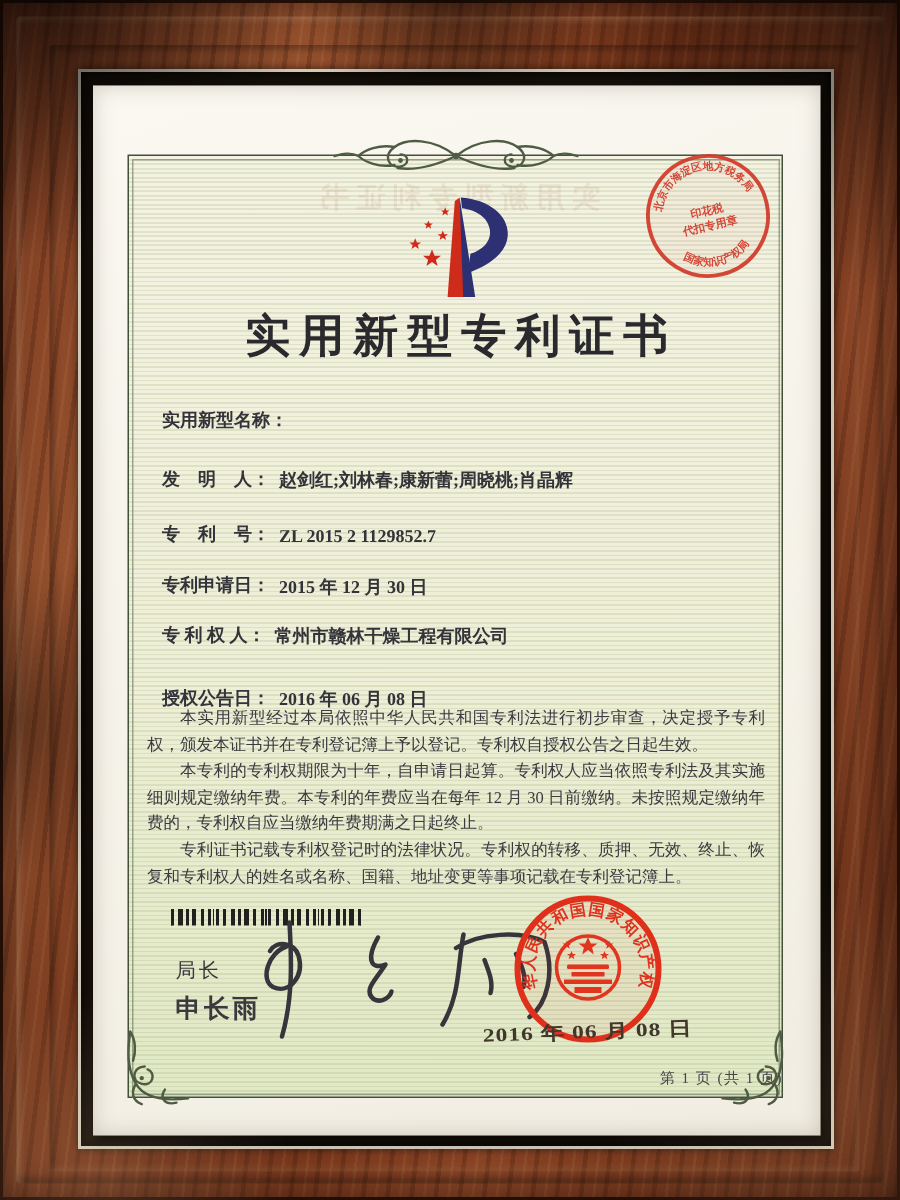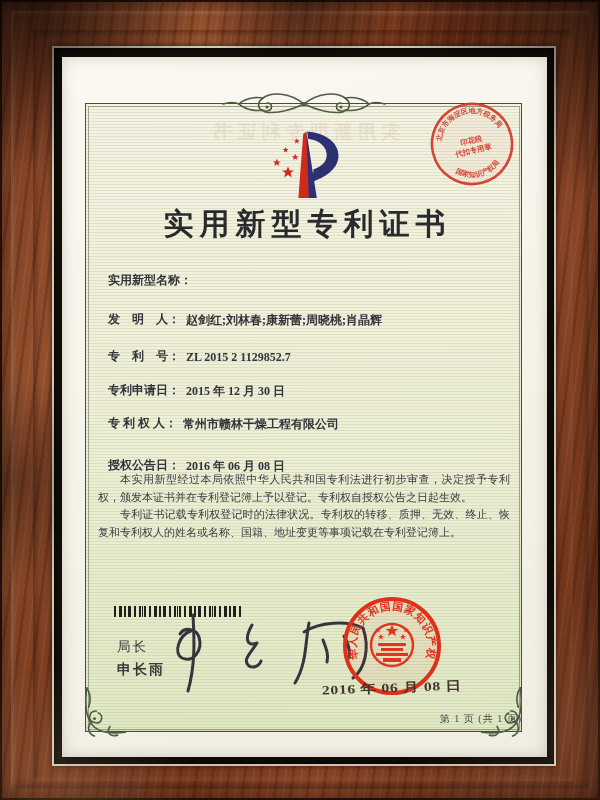--- a/index.html
+++ b/index.html
@@ -67,21 +67,21 @@
     color:#3a3a40;text-align:justify;font-weight:500;}
   .paras p{margin:0;text-indent:2em;}
 
   .barcode{position:absolute;left:52px;top:549px;width:129px;height:11px;
     background:
       repeating-linear-gradient(90deg,#22201e 0 2px, rgba(0,0,0,0) 2px 5px),
       repeating-linear-gradient(90deg,#22201e 0 1px, rgba(0,0,0,0) 1px 7px);}
 
   .director-label{position:absolute;left:55px;top:581px;font-size:13.5px;font-weight:400;
     color:#3a3a3e;letter-spacing:2px;font-family:"Liberation Sans","DejaVu Sans",sans-serif;}
-  .director-name{position:absolute;left:55px;top:604px;font-size:14px;font-weight:600;
+  .director-name{position:absolute;left:55px;top:604px;font-size:17px;font-weight:600;
     color:#3a3a3e;letter-spacing:2px;font-family:"Liberation Sans","DejaVu Sans",sans-serif;}
   .signature{position:absolute;left:95px;top:548px;width:250px;height:95px;}
 
   .seal{position:absolute;left:255px;top:514px;width:150px;height:150px;}
   .stamp{position:absolute;left:365px;top:42px;width:90px;height:90px;
     transform:rotate(-13deg);opacity:.93;}
 
   .page-num{position:absolute;left:23px;right:25px;top:655px;text-align:right;
     font-size:10px;color:#46464a;letter-spacing:1px;}
 
@@ -177,20 +177,21 @@
   </div>
   <div class="field" style="top:358px">
     <span class="lab">专 利 权 人：</span><span class="vals"><div>常州市赣林干燥工程有限公司</div></span>
   </div>
   <div class="field" style="top:400px">
     <span class="lab">授权公告日：</span><span class="vals"><div>2016 年 06 月 08 日</div></span>
   </div>
 
   <div class="paras">
     <p>本实用新型经过本局依照中华人民共和国专利法进行初步审查，决定授予专利权，颁发本证书并在专利登记簿上予以登记。专利权自授权公告之日起生效。</p>
+    <p>本专利的专利权期限为十年，自申请日起算。专利权人应当依照专利法及其实施细则规定缴纳年费。本专利的年费应当在每年 12 月 30 日前缴纳。未按照规定缴纳年费的，专利权自应当缴纳年费期满之日起终止。</p>
     <p>专利证书记载专利权登记时的法律状况。专利权的转移、质押、无效、终止、恢复和专利权人的姓名或名称、国籍、地址变更等事项记载在专利登记簿上。</p>
   </div>
 
   <div class="barcode"></div>
 
   <div class="director-label">局长</div>
   <div class="director-name">申长雨</div>
 
   <svg class="signature" viewBox="0 0 250 95">
     <g stroke="#36353c" fill="none" stroke-width="3" stroke-linecap="round" stroke-linejoin="round">

